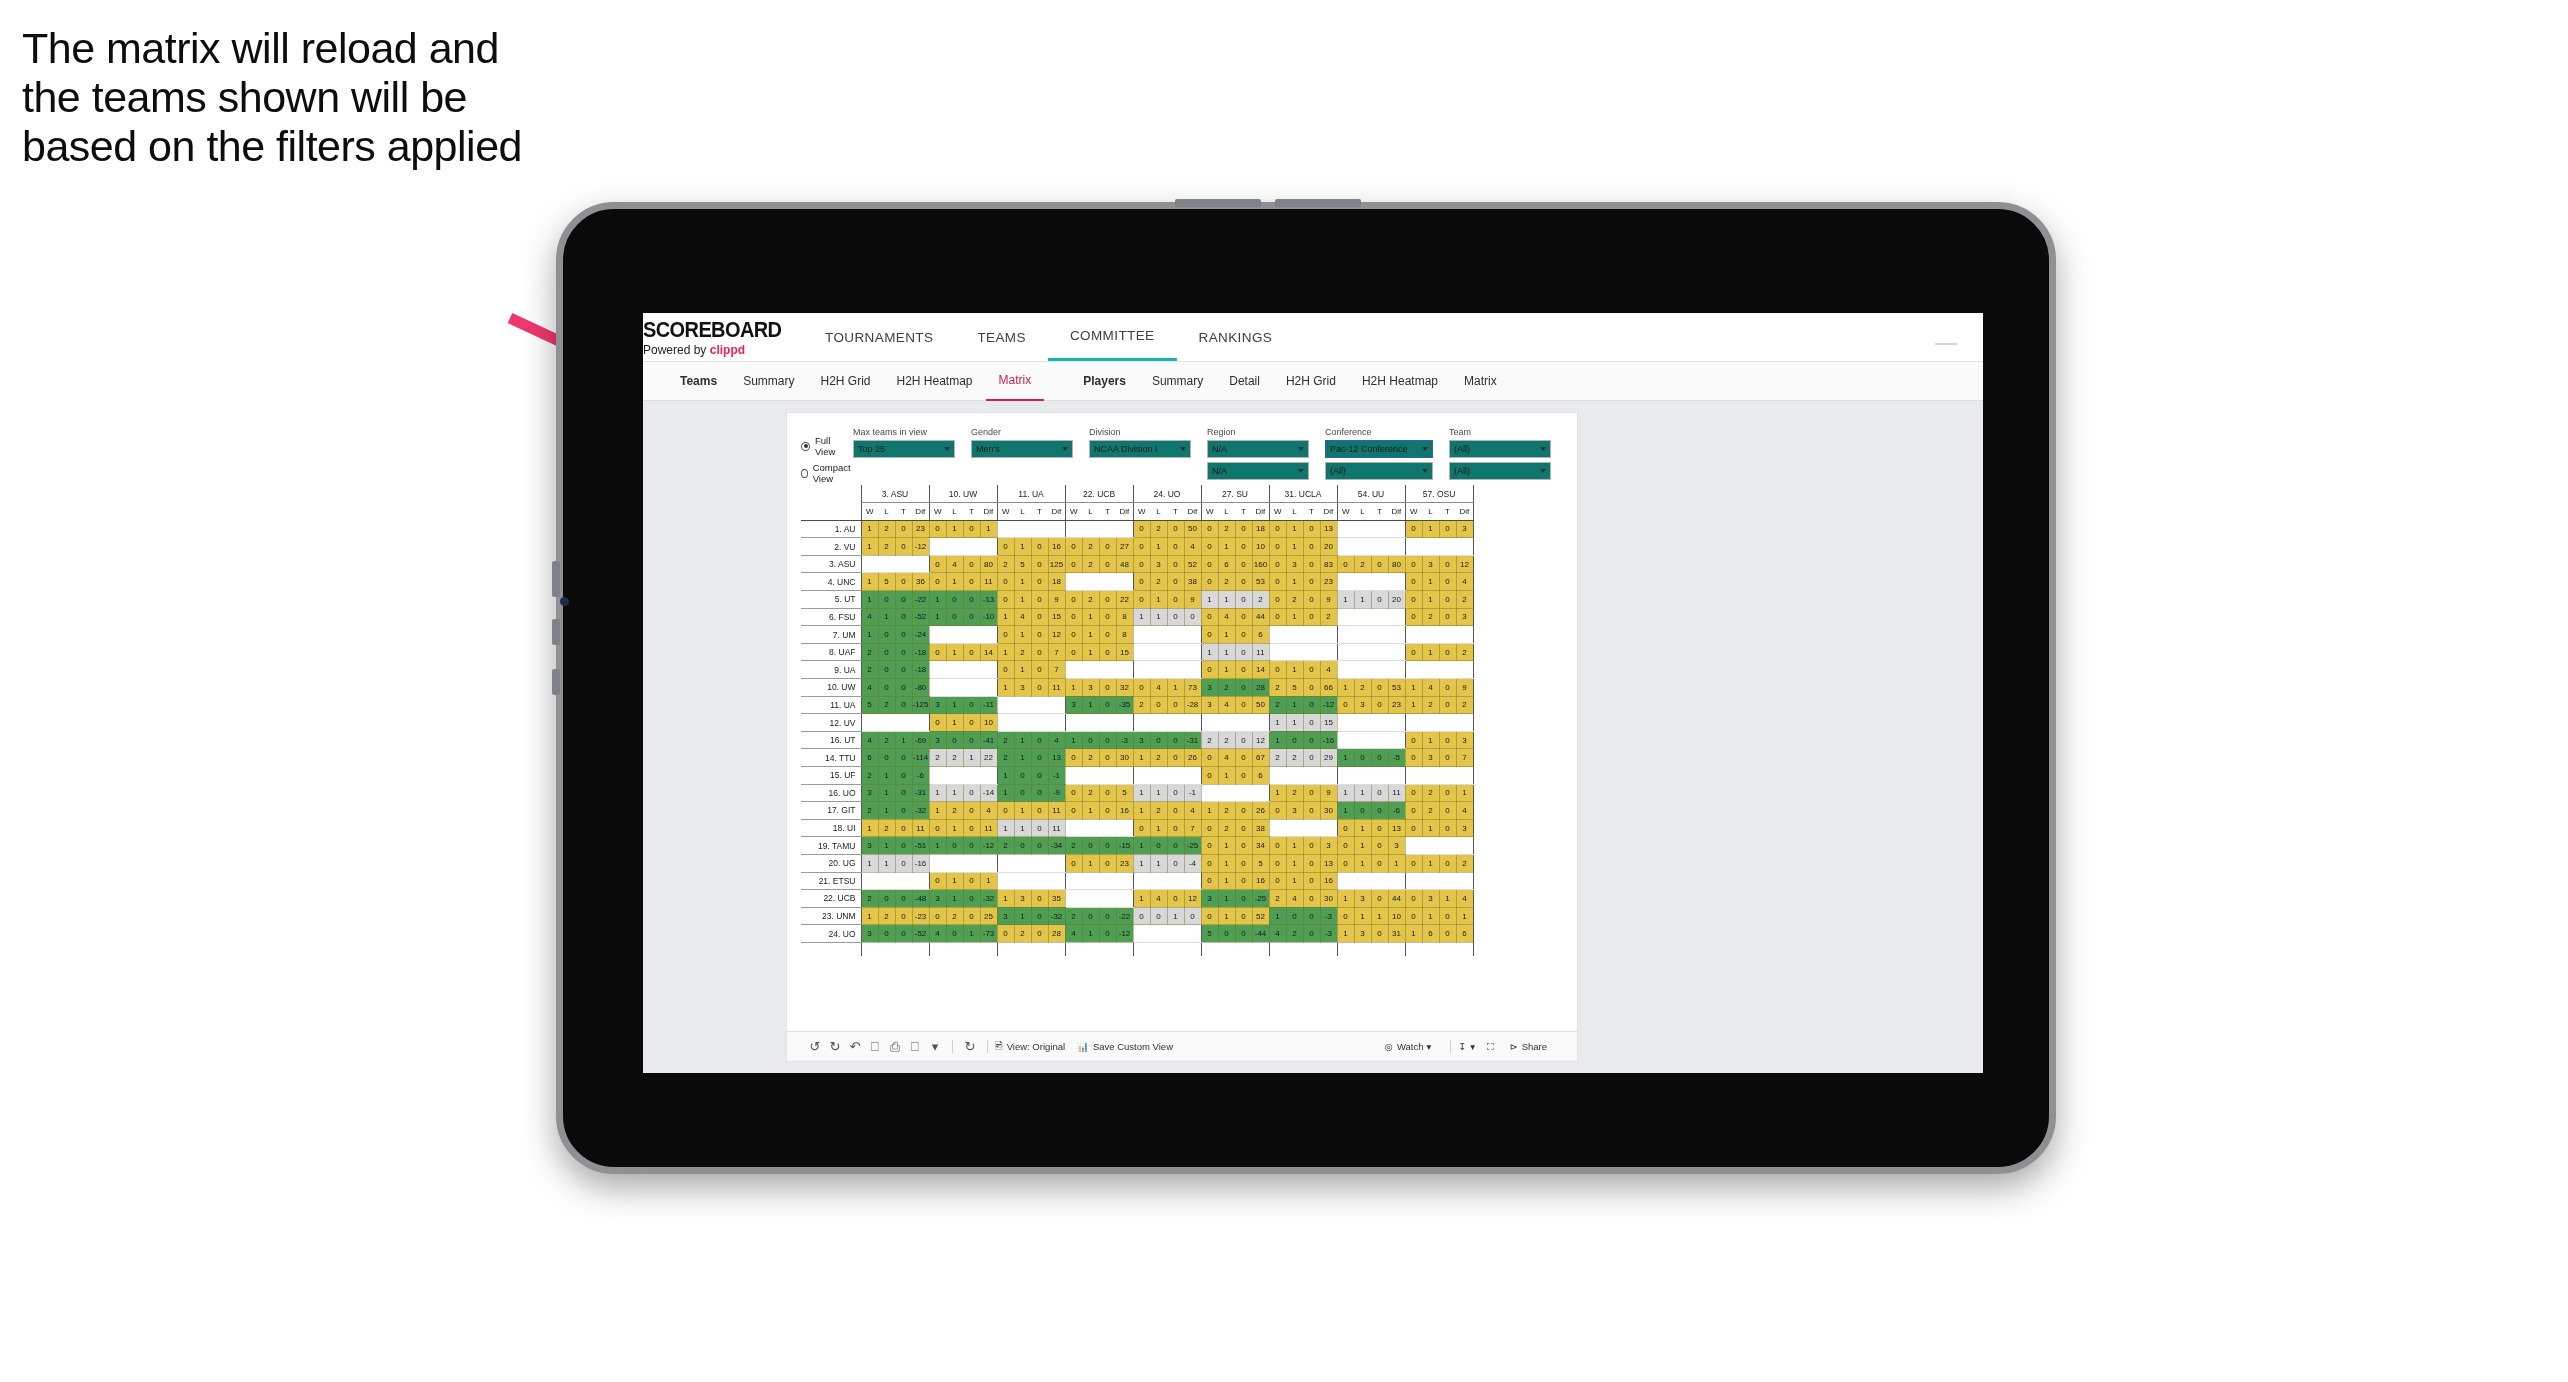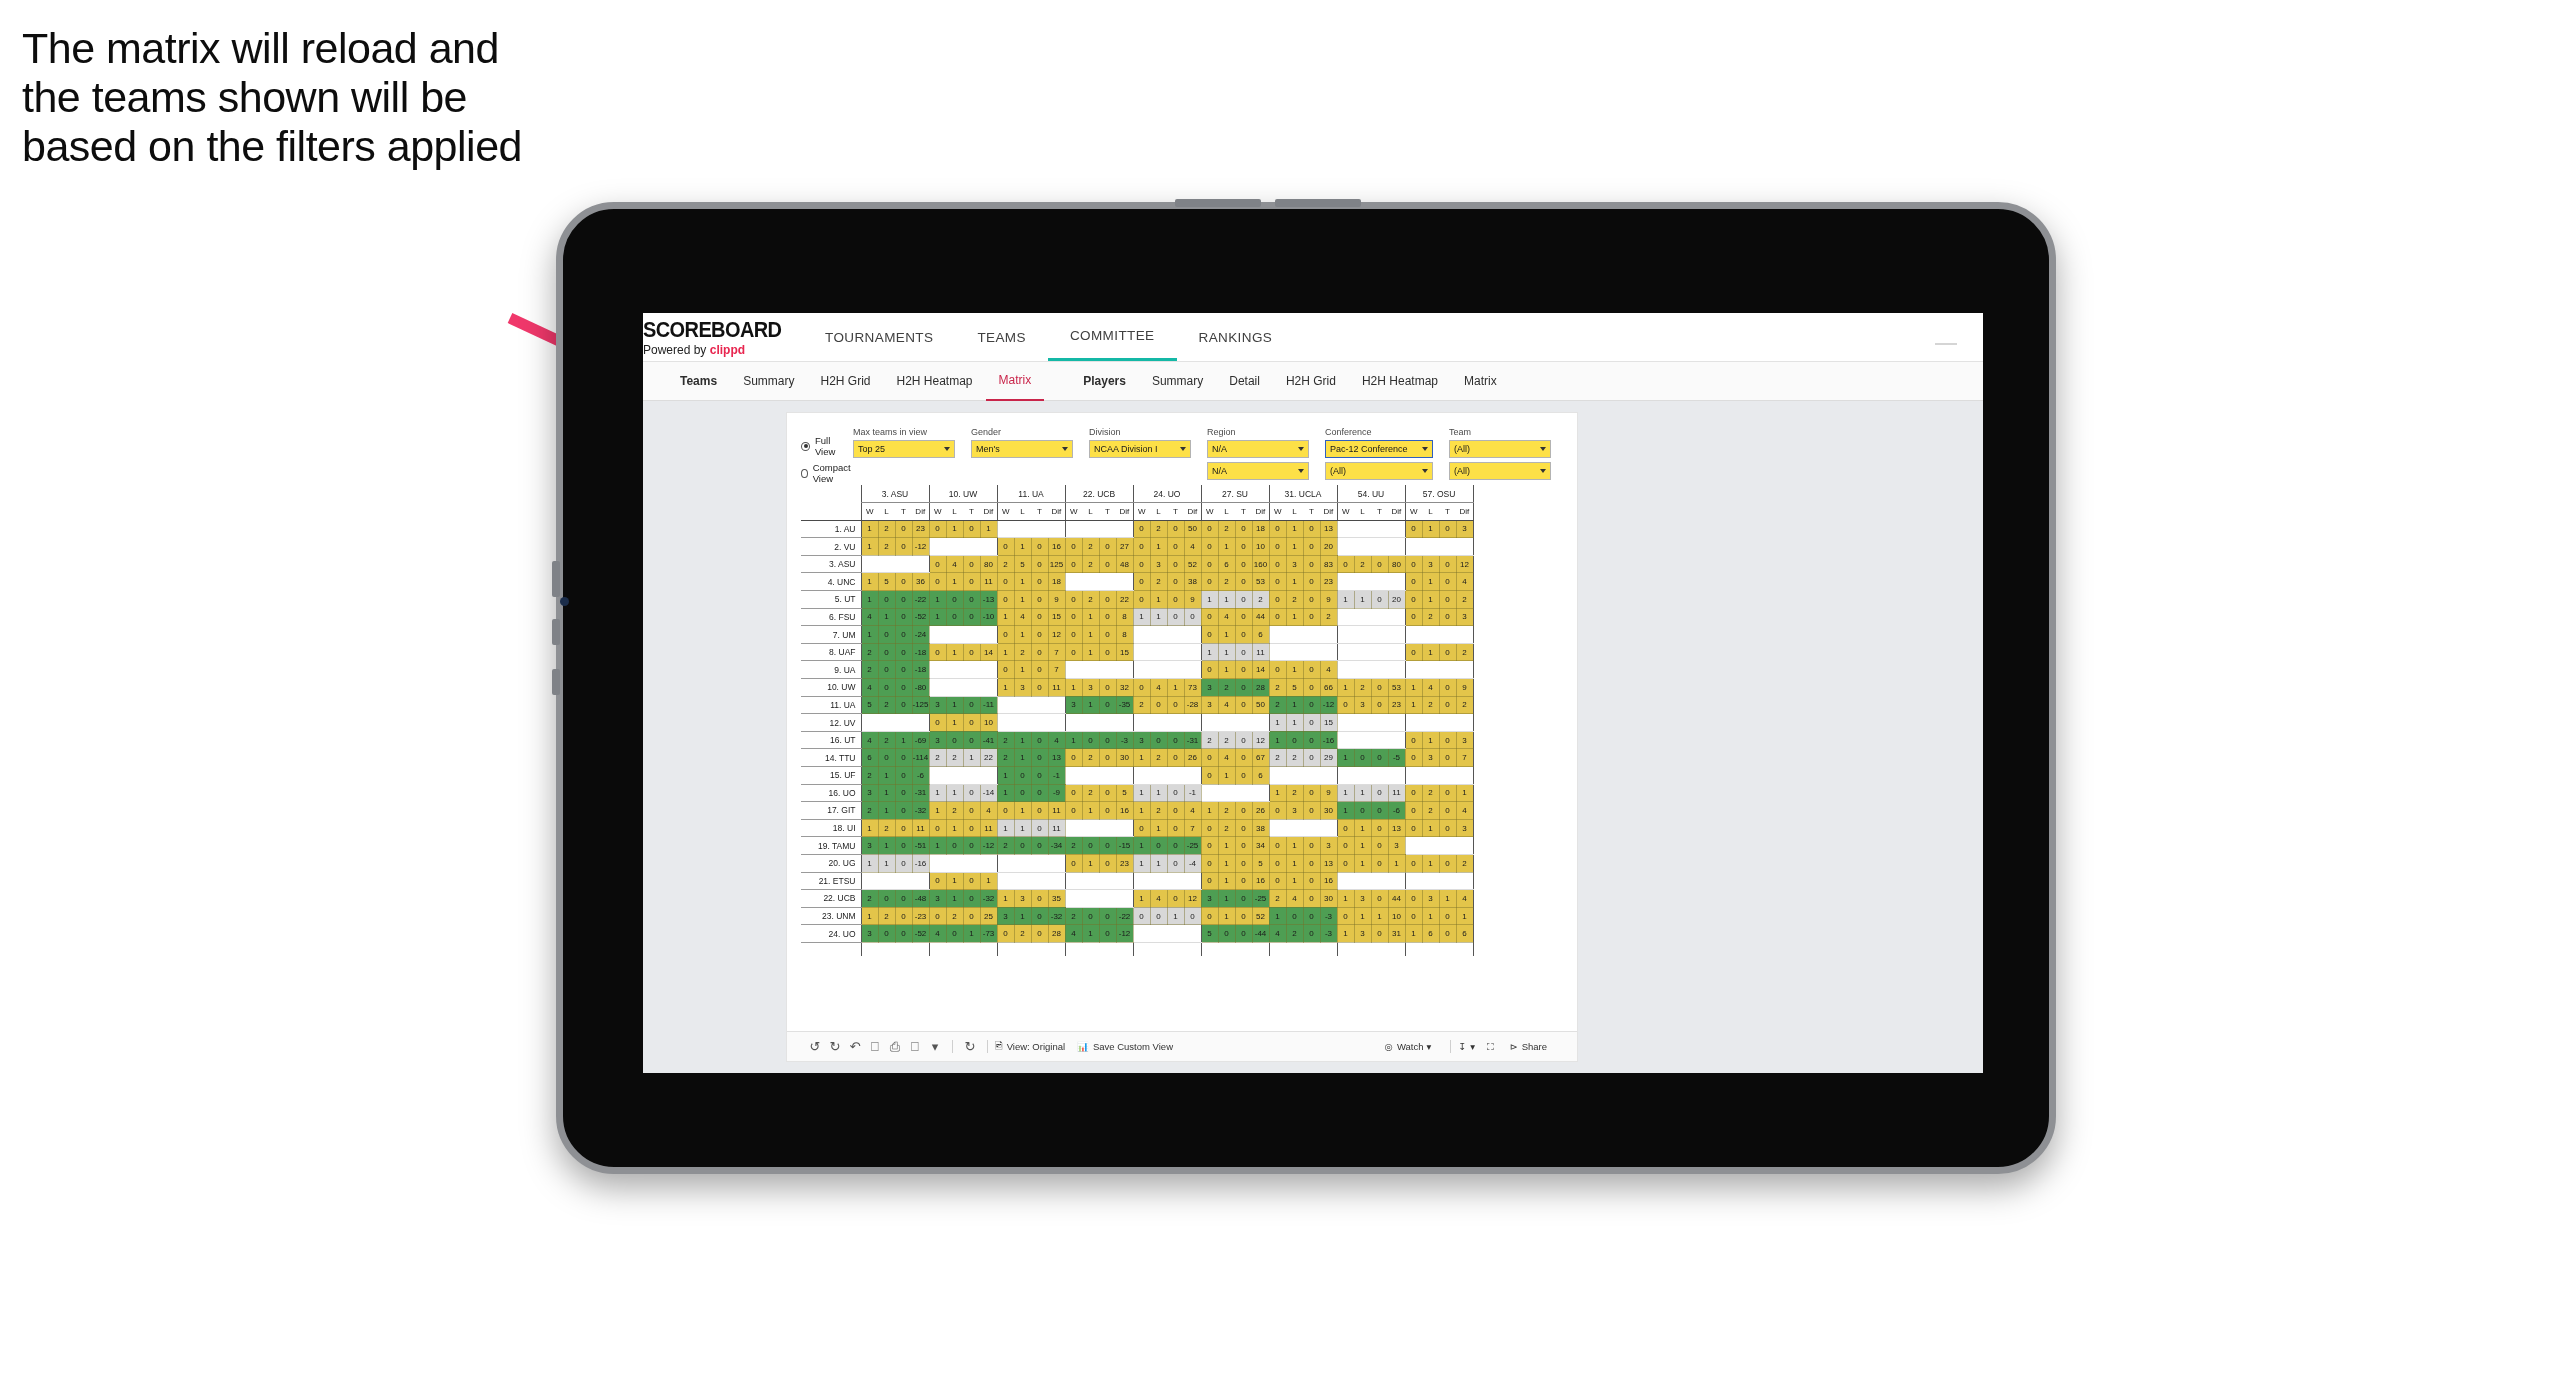--- a/index.html
+++ b/index.html
@@ -61,21 +61,21 @@
   .content{position:relative;height:672px;background:#e8eaed;}
 
   
   .card{position:absolute;left:144px;top:12px;width:790px;height:648px;
         background:#ffffff;box-shadow:0 0 0 1px #e3e3e3;}
 
   
   .filters{display:flex;padding:14px 10px 6px 14px;box-sizing:border-box;}
   .fgroup{margin-right:16px;}
   .flabel{font-size:9px;color:#4b4b4b;margin-bottom:3px;white-space:nowrap;}
-  .fsel{width:102px;height:18px;border:1px solid #b3b3b3;background:#fde047;
+  .fsel{width:102px;height:18px;border:1px solid #b3b3b3;background:#0f766e;
     font-size:9px;color:#1a1a1a;display:flex;align-items:center;
     padding-left:4px;box-sizing:border-box;position:relative;margin-bottom:4px;}
   .fsel.wide{width:108px;}
   .fsel.hl{border:1.5px solid #2f5fc0;}
   .fsel .caret{position:absolute;right:4px;top:6px;
      border-left:3px solid transparent;border-right:3px solid transparent;
      border-top:4px solid #333;}
   .radios{width:80px;padding-top:8px;}
   .radio{display:flex;align-items:center;font-size:9.5px;color:#222;margin-bottom:5px;}
   .rdot{width:9px;height:9px;border:1px solid #555;border-radius:50%;margin-right:5px;

